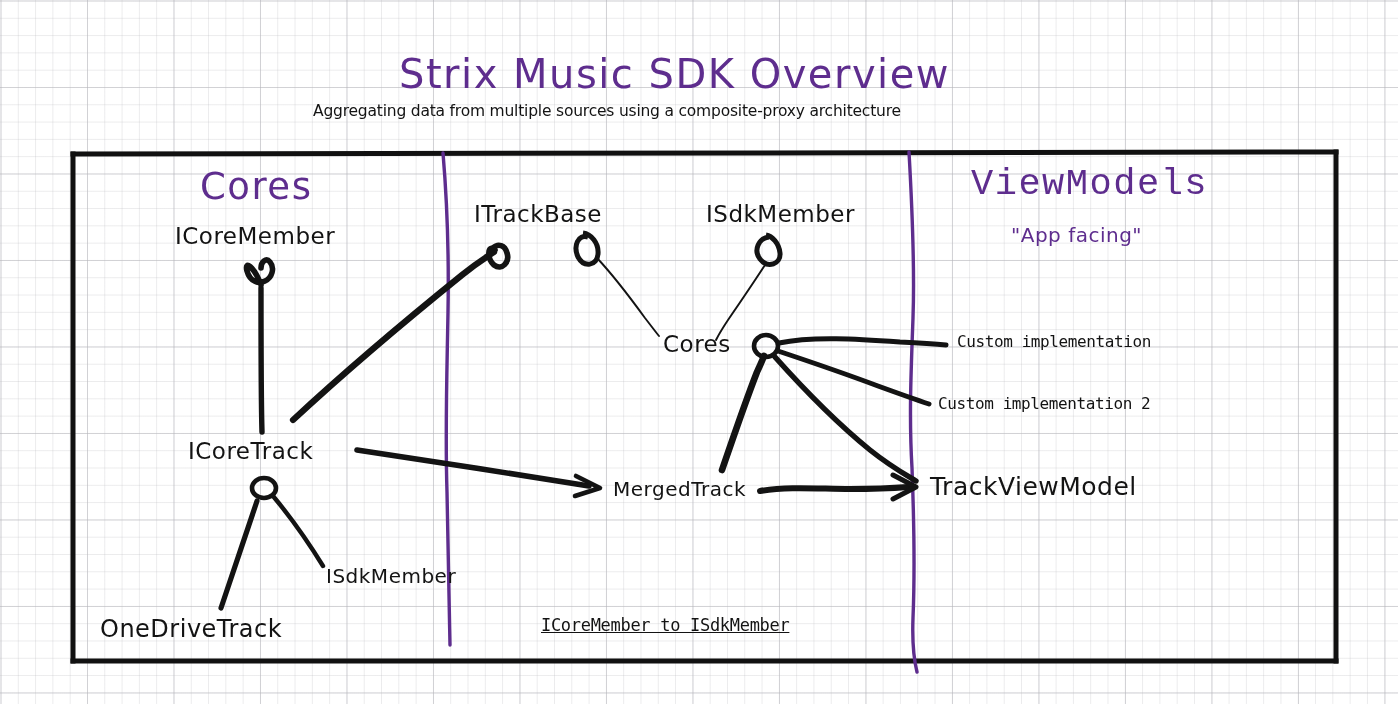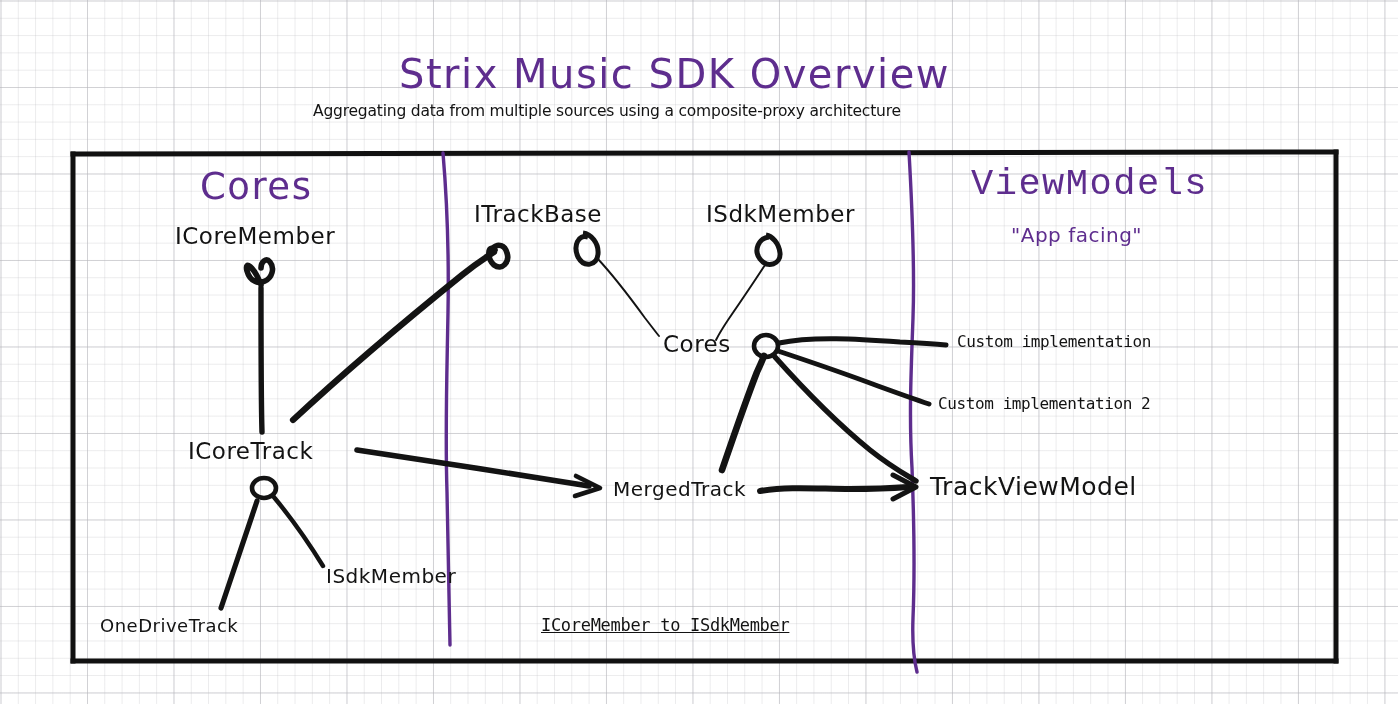--- a/index.html
+++ b/index.html
@@ -169,21 +169,21 @@
 
   <div class="txt hand ink-purple" style="left:1011px; top:225px; font-size:20px;">"App facing"</div>
 
 
   <div class="txt mono-hand ink-black" style="left:541px; top:617px; font-size:17px; letter-spacing:-0.3px;text-decoration:underline;">ICoreMember to ISdkMember</div>
 
   <div class="txt hand ink-black" style="left:175px; top:225px; font-size:23px;">ICoreMember</div>
 
   <div class="txt hand ink-black" style="left:188px; top:440px; font-size:23px;">ICoreTrack</div>
 
-  <div class="txt hand ink-black" style="left:100px; top:617px; font-size:18px;">OneDriveTrack</div>
+  <div class="txt hand ink-black" style="left:100px; top:617px; font-size:24px;">OneDriveTrack</div>
 
   <div class="txt hand ink-black" style="left:326px; top:566px; font-size:20px;">ISdkMember</div>
 
   <div class="txt hand ink-black" style="left:474px; top:203px; font-size:23px;text-align:right;">ITrackBase</div>
 
   <div class="txt hand ink-black" style="left:706px; top:203px; font-size:23px;">ISdkMember</div>
 
   <div class="txt hand ink-black" style="left:663px; top:333px; font-size:23px;">Cores</div>
 
   <div class="txt hand ink-black" style="left:613px; top:479px; font-size:20px;">MergedTrack</div>

